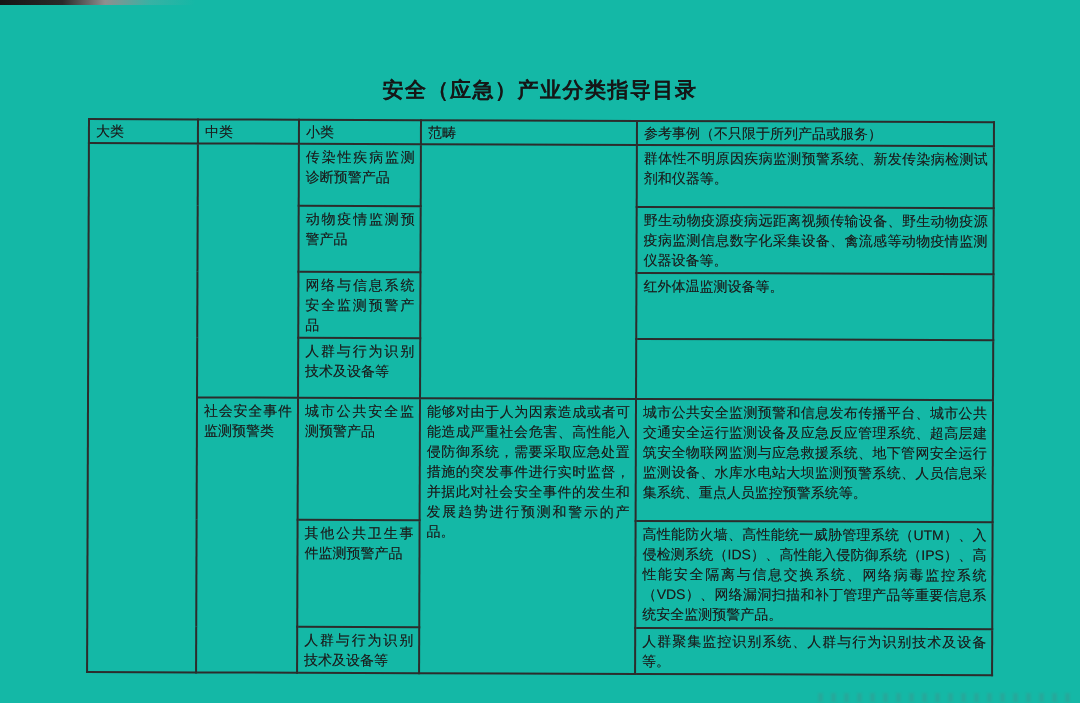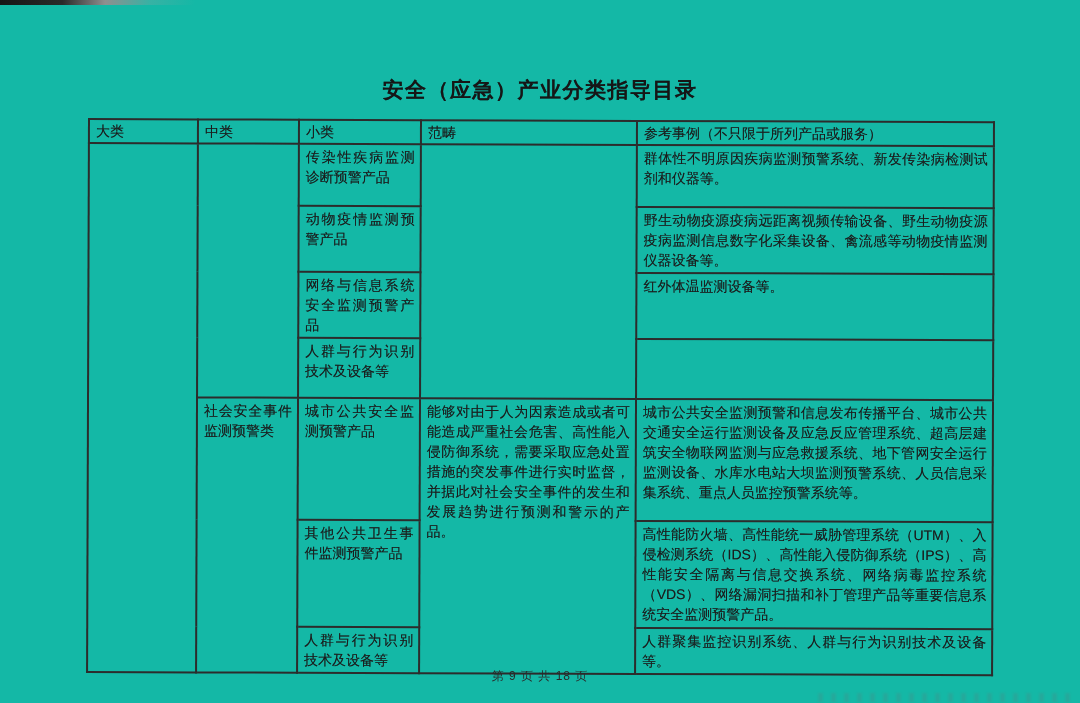--- a/index.html
+++ b/index.html
@@ -144,16 +144,15 @@
         <td>高性能防火墙、高性能统一威胁管理系统（UTM）、入侵检测系统（IDS）、高性能入侵防御系统（IPS）、高性能安全隔离与信息交换系统、网络病毒监控系统（VDS）、网络漏洞扫描和补丁管理产品等重要信息系统安全监测预警产品。</td>
       </tr>
       <tr class="r7">
         <td>人群与行为识别技术及设备等</td>
         <td>人群聚集监控识别系统、人群与行为识别技术及设备等。</td>
       </tr>
     </tbody>
       </table>
   </div>
 
-  <div class="page-footer">第 9 页 共 18 页</div>
 
   <div class="bleed"></div>
 </div>
 
 </body></html>

